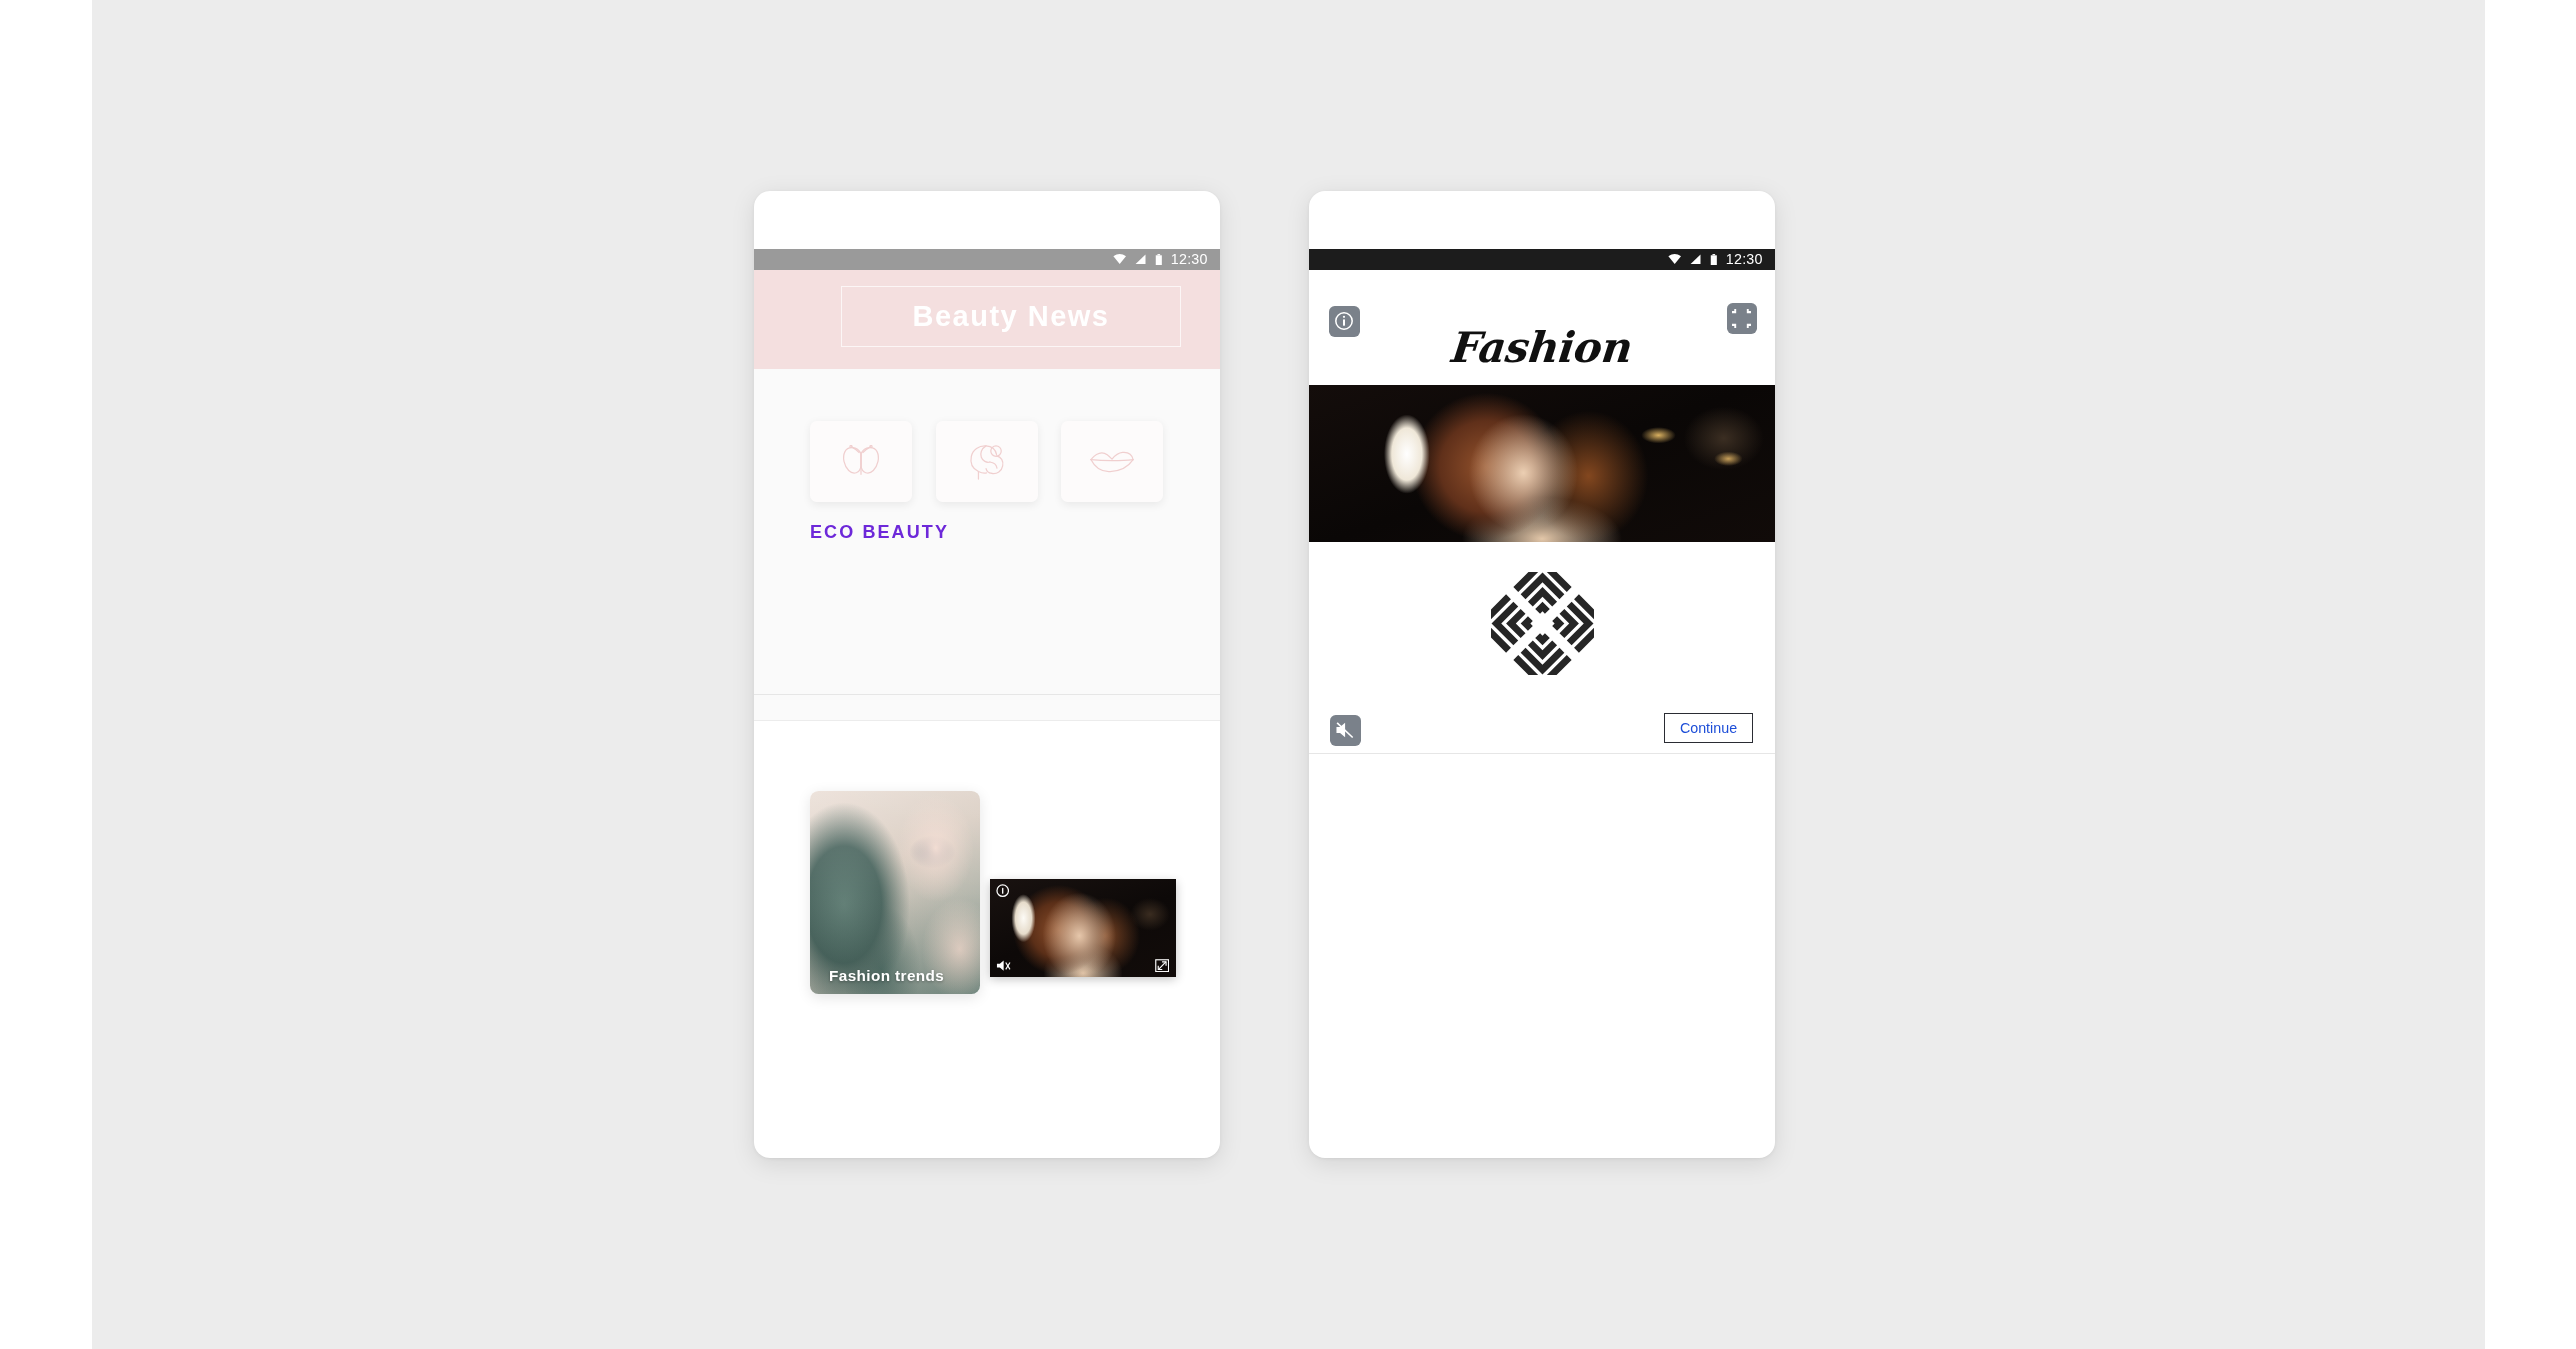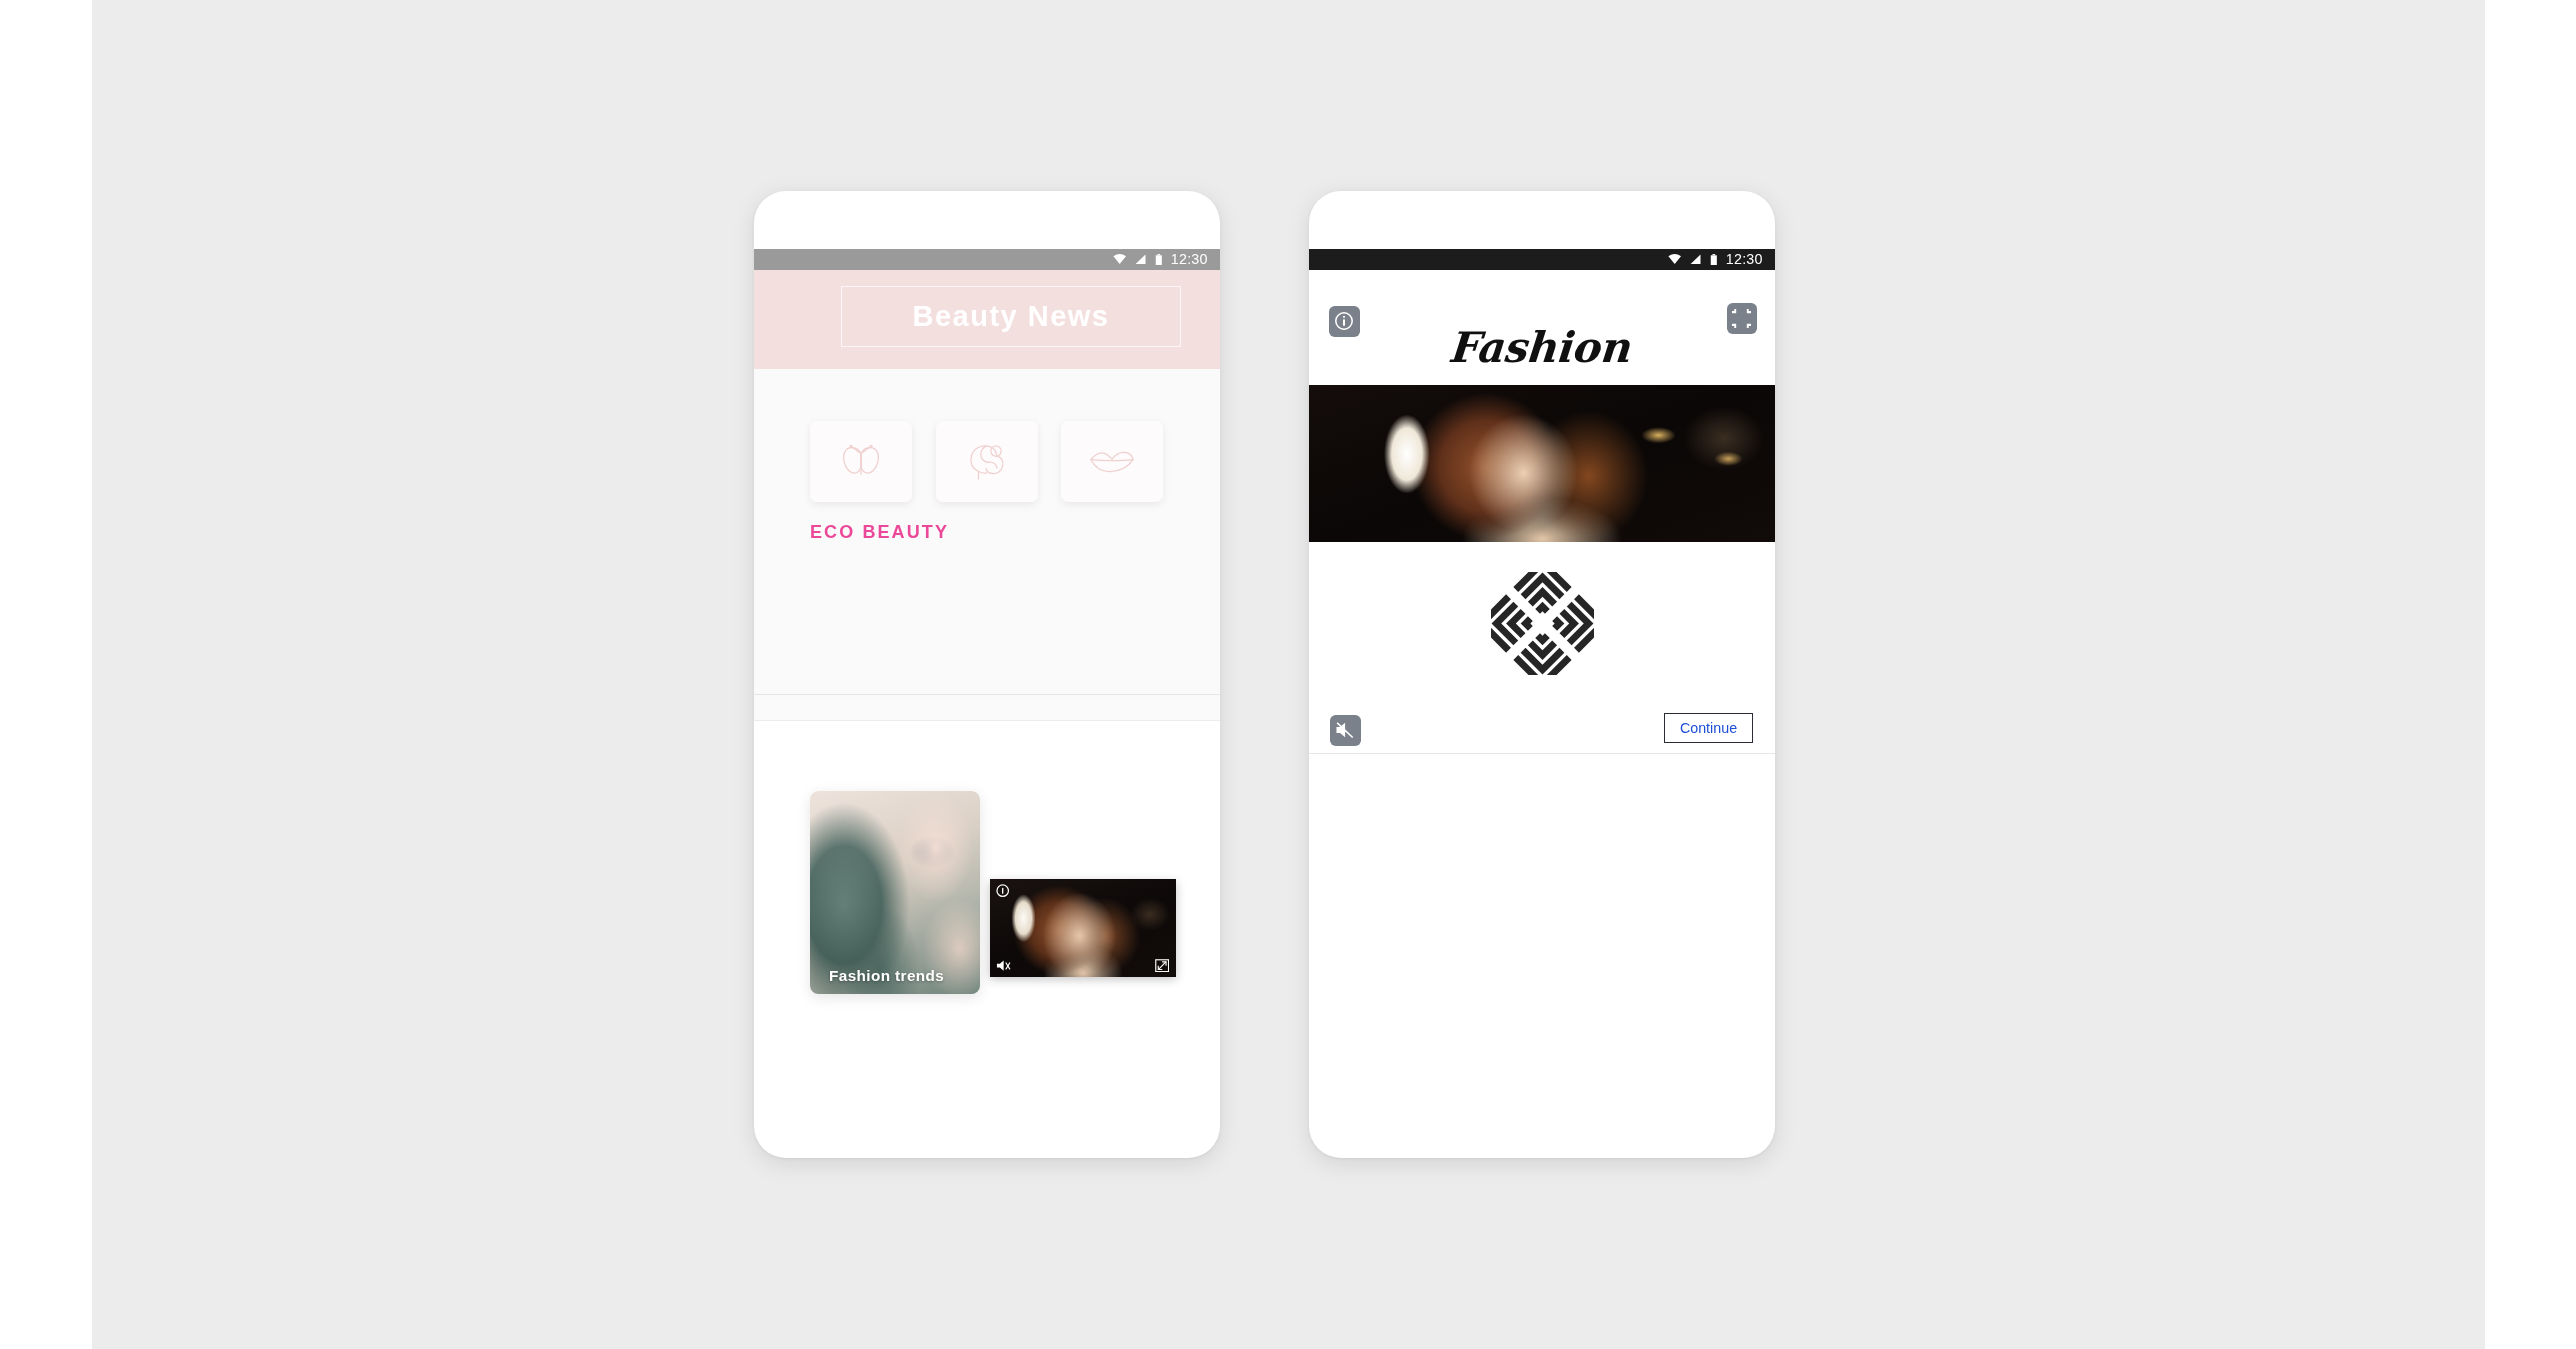--- a/index.html
+++ b/index.html
@@ -27,21 +27,21 @@
     top: 0;
     width: 2393px;
     height: 1350px;
     background: #ececec;
   }
 
   
   .phone {
     position: absolute;
     background: #ffffff;
-    border-radius: 32px;
+    border-radius: 16px;
     box-shadow: 0 5.7px 25px rgba(0,0,0,0.10), 0 1px 3.8px rgba(0,0,0,0.06);
     overflow: hidden;
   }
   #phone-left {
     left: 754px;
     top: 191px;
     width: 466px;
     height: 967px;
   }
   #phone-right {
@@ -134,21 +134,21 @@
     box-shadow: 0 2.9px 8.6px rgba(0,0,0,0.07);
     display: flex;
     align-items: center;
     justify-content: center;
   }
 
   .section-title {
     position: absolute;
     left: 56px;
     top: 273px;
-    color: #ec4899;
+    color: #6d28d9;
     font-size: 18px;
     font-weight: 700;
     letter-spacing: 2.1px;
     font-family: "Liberation Sans", sans-serif;
   }
 
   
   .eco-card {
     position: absolute;
     left: 56px;

